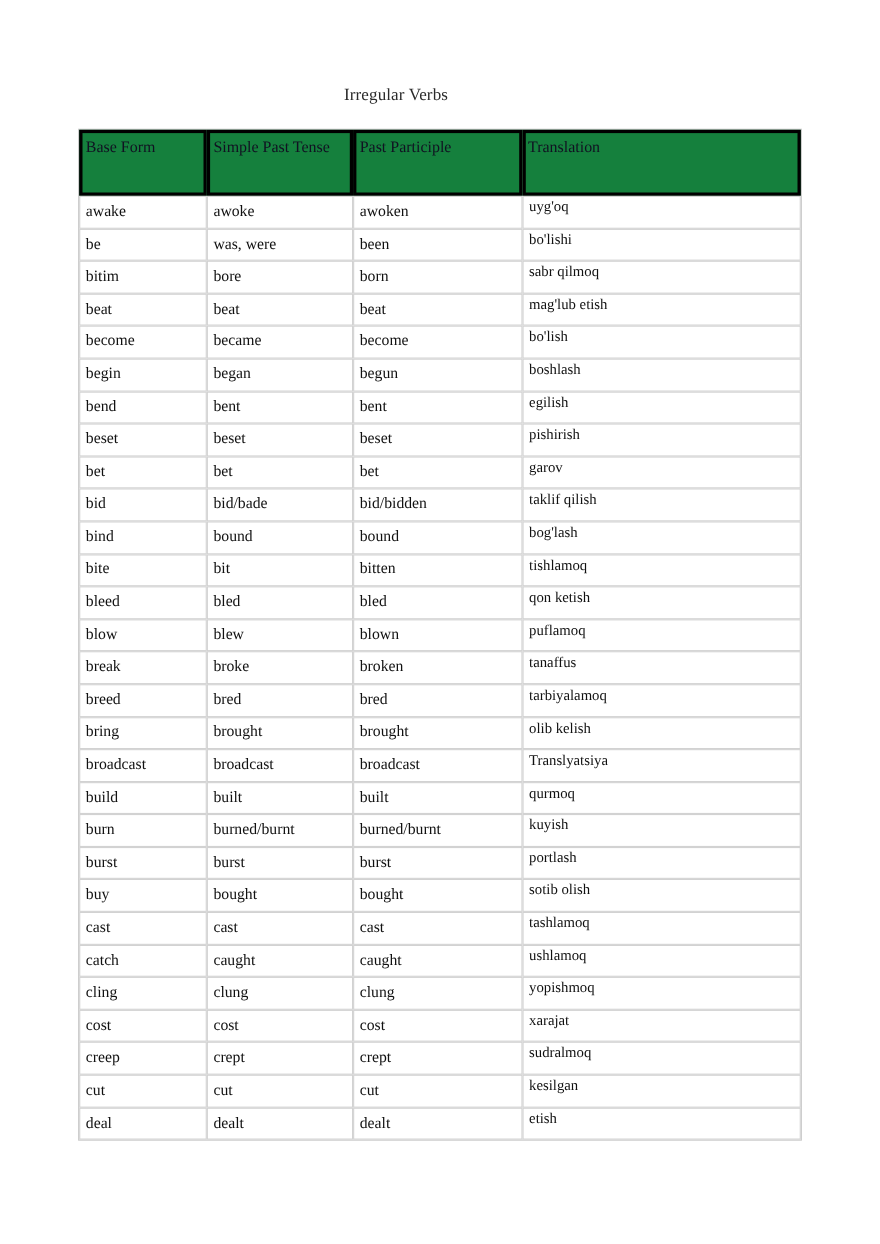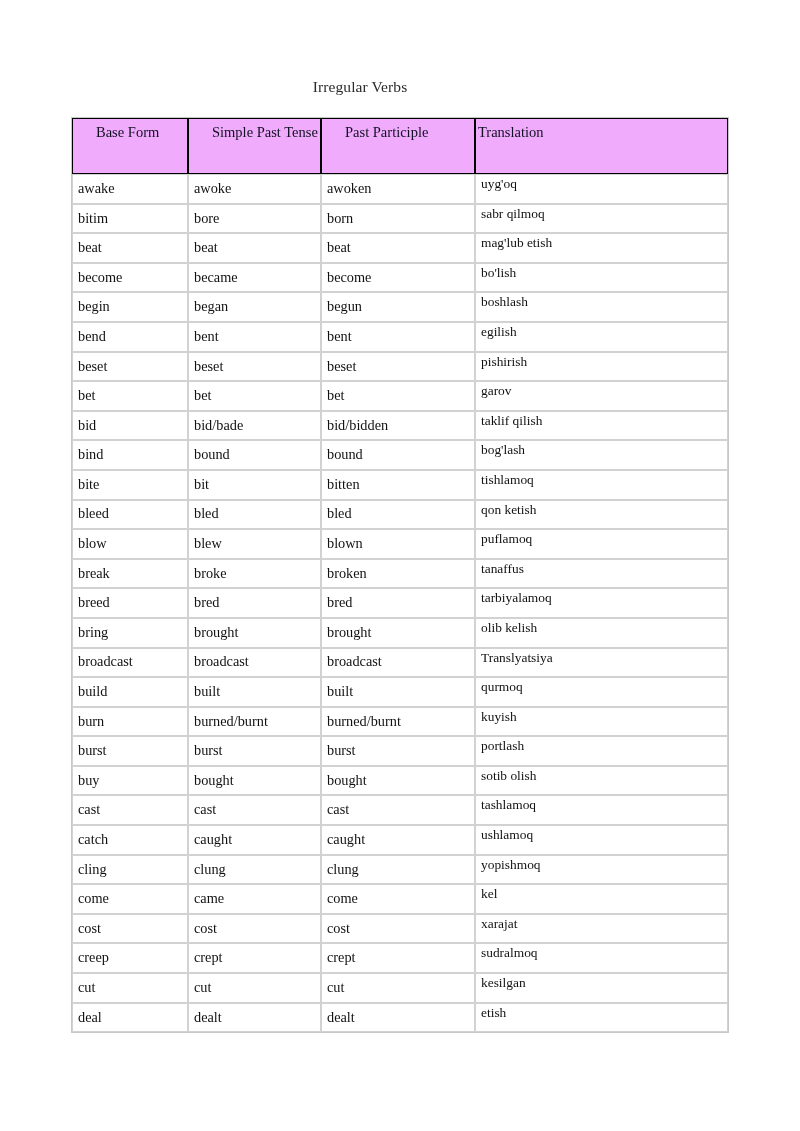--- a/index.html
+++ b/index.html
@@ -53,29 +53,29 @@
     background: #ffffff;
   }
 
   table.verb-table col.c1 { width: 116px; }
   table.verb-table col.c2 { width: 133px; }
   table.verb-table col.c3 { width: 154px; }
   table.verb-table col.c4 { width: 253px; }
 
   
   table.verb-table th {
-    background: #f0abfc;
-    border: 1px solid #000000;
+    background: #15803d;
+    border: 3px solid #000000;
     font-weight: normal;
     font-family: "Liberation Serif", "DejaVu Serif", serif;
     font-size: 14.5px;
     color: #111122;
     text-align: left;
     vertical-align: top;
-    padding: 4px 2px 4px 23px;
+    padding: 4px 2px 4px 3px;
     height: 46px;
     line-height: 1.28;
   }
   table.verb-table th.center {
     text-align: left;
     padding-left: 2px;
   }
 
   
   table.verb-table td {
@@ -137,20 +137,34 @@
             </td>
             <td>
               <span class="cell-text">awoken</span>
             </td>
             <td class="translation">
               <span class="cell-text">uyg'oq</span>
             </td>
           </tr>
           <tr>
             <td>
+              <span class="cell-text">be</span>
+            </td>
+            <td>
+              <span class="cell-text">was, were</span>
+            </td>
+            <td>
+              <span class="cell-text">been</span>
+            </td>
+            <td class="translation">
+              <span class="cell-text">bo'lishi</span>
+            </td>
+          </tr>
+          <tr>
+            <td>
               <span class="cell-text">bitim</span>
             </td>
             <td>
               <span class="cell-text">bore</span>
             </td>
             <td>
               <span class="cell-text">born</span>
             </td>
             <td class="translation">
               <span class="cell-text">sabr qilmoq</span>
@@ -455,34 +469,20 @@
               <span class="cell-text">cling</span>
             </td>
             <td>
               <span class="cell-text">clung</span>
             </td>
             <td>
               <span class="cell-text">clung</span>
             </td>
             <td class="translation">
               <span class="cell-text">yopishmoq</span>
-            </td>
-          </tr>
-          <tr>
-            <td>
-              <span class="cell-text">come</span>
-            </td>
-            <td>
-              <span class="cell-text">came</span>
-            </td>
-            <td>
-              <span class="cell-text">come</span>
-            </td>
-            <td class="translation">
-              <span class="cell-text">kel</span>
             </td>
           </tr>
           <tr>
             <td>
               <span class="cell-text">cost</span>
             </td>
             <td>
               <span class="cell-text">cost</span>
             </td>
             <td>

